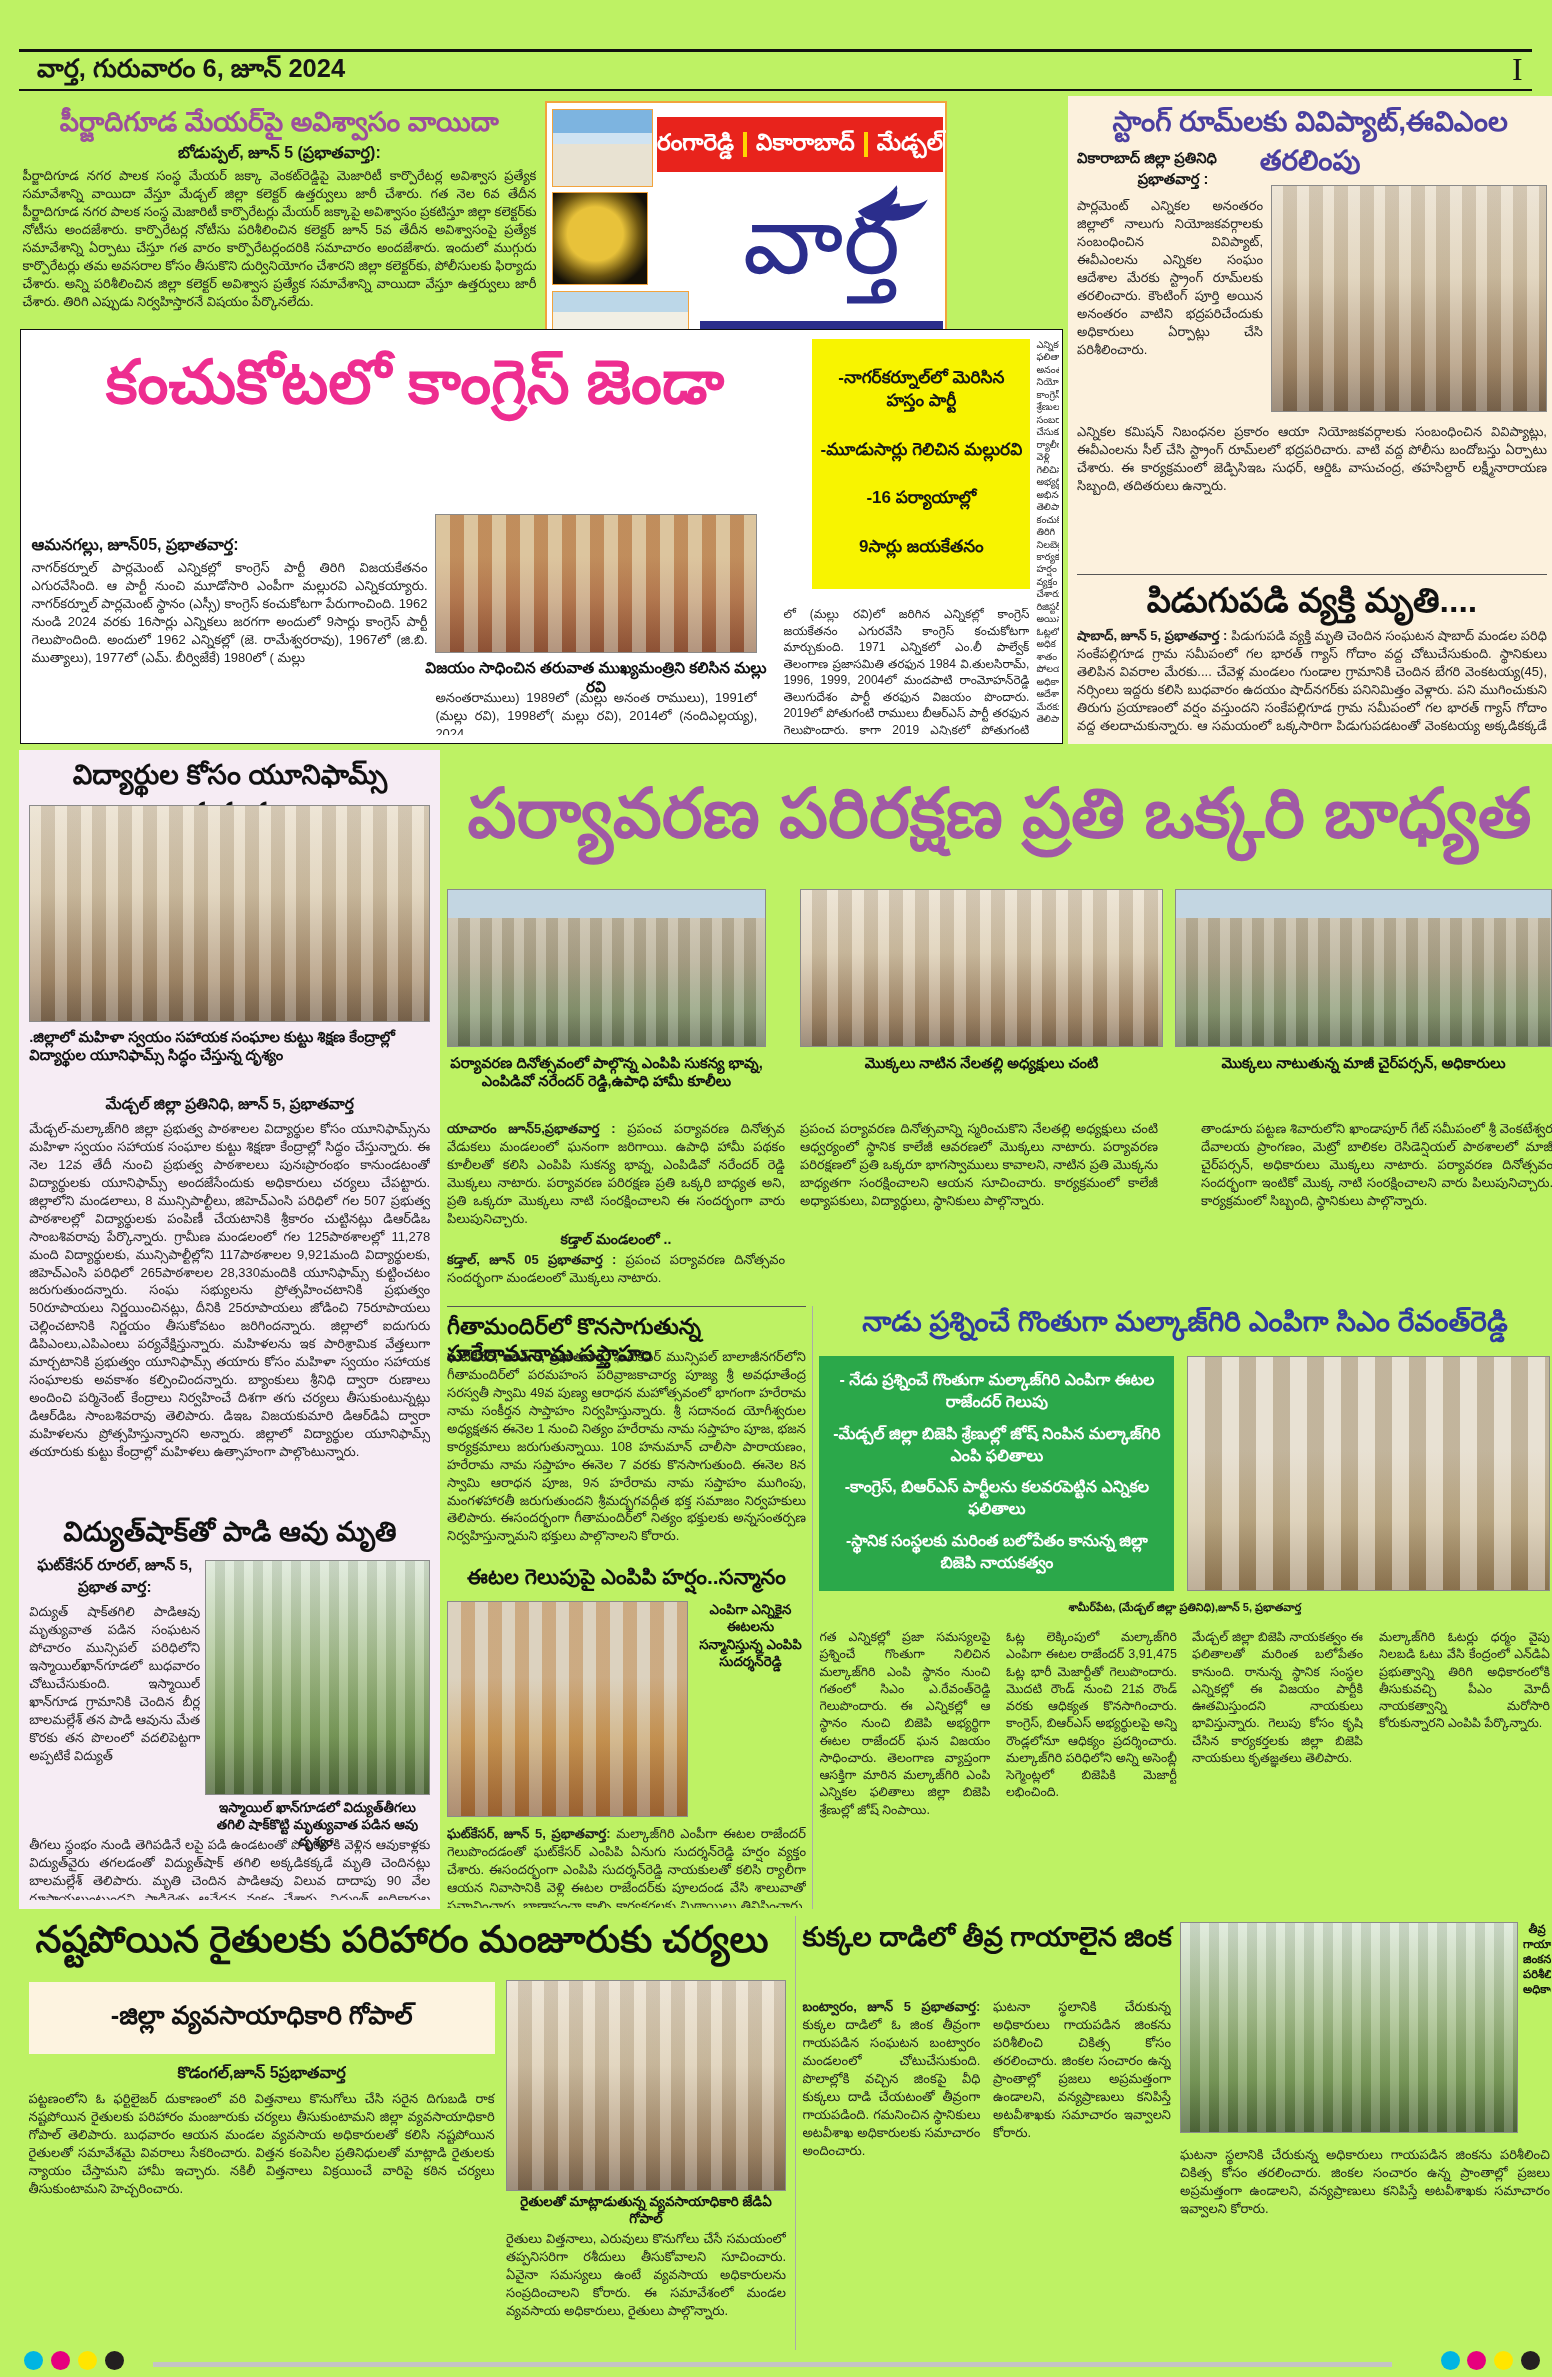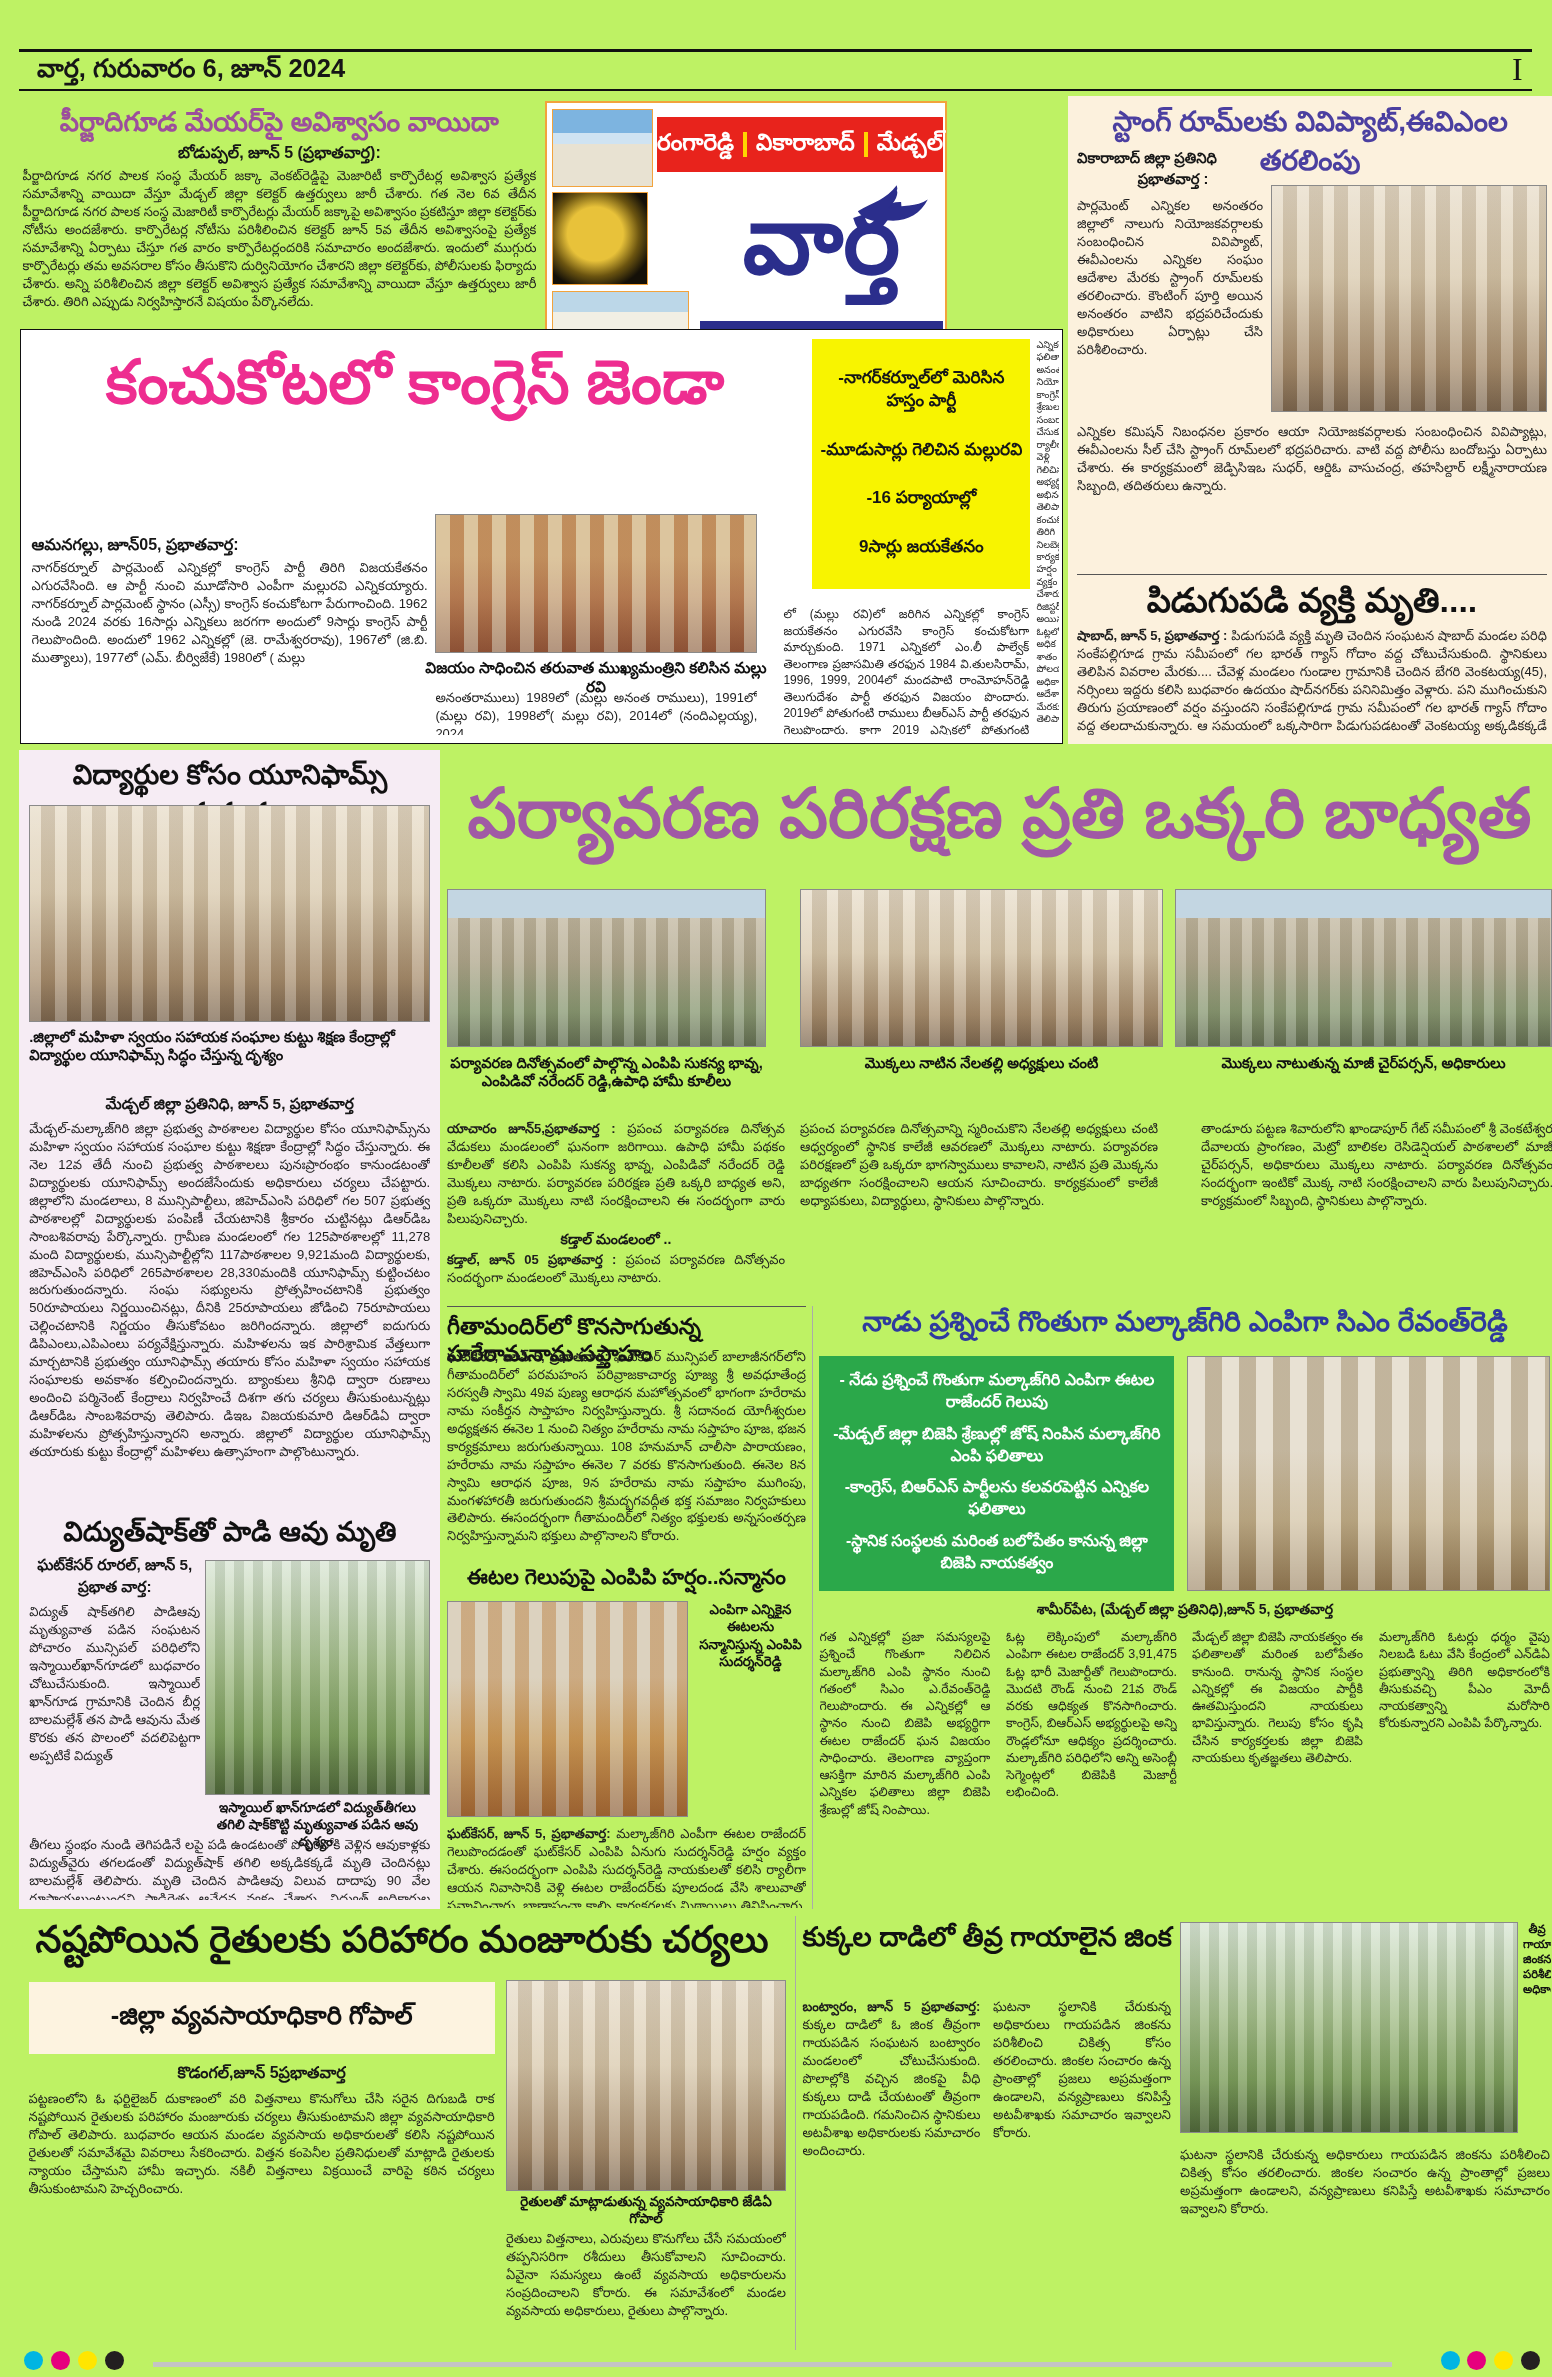--- a/index.html
+++ b/index.html
@@ -46,21 +46,21 @@
     <div class="ph" style="left:5.1px;top:6.4px;width:101px;height:78px;border:1.3px solid #f2a33c;background:linear-gradient(180deg,#7db4e0 0 30%,#cfe3f2 30% 45%,#e8e2d2 45% 100%);"></div>
     <div class="abs" style="left:110px;top:14px;width:286px;height:55px;background:#e8231c;display:flex;align-items:center;justify-content:center;gap:9px;">
       <span style="color:#fff;font-weight:bold;font-size:23px;">రంగారెడ్డి</span>
       <span style="width:5.1px;height:25.5px;background:#ffd400;display:inline-block;"></span>
       <span style="color:#fff;font-weight:bold;font-size:23px;">వికారాబాద్</span>
       <span style="width:5.1px;height:25.5px;background:#ffd400;display:inline-block;"></span>
       <span style="color:#fff;font-weight:bold;font-size:23px;">మేడ్చల్</span>
     </div>
     <div class="ph ph-dark" style="left:5.1px;top:89px;width:96px;height:93px;border:1.3px solid #f2a33c;background:radial-gradient(ellipse at 45% 45%,#e8c23a 0 38%,#6b5410 60%,#141008 80%);"></div>
     <div class="ph" style="left:5.1px;top:188px;width:137px;height:83px;border:1.3px solid #f2a33c;background:linear-gradient(180deg,#bcd7e8 0 25%,#f2efe4 25% 70%,#e8d84a 70% 100%);"></div>
-    <div class="abs" style="left:153px;top:82px;width:243px;height:134px;text-align:center;font-size:96px;font-weight:bold;color:#2b2e8c;line-height:1.15;">వార్త</div>
+    <div class="abs" style="left:153px;top:82px;width:243px;height:134px;text-align:center;font-size:96px;font-weight:normal;color:#2b2e8c;line-height:1.15;">వార్త</div>
     <svg class="abs" style="left:300px;top:72px;width:89px;height:57px;" viewBox="0 0 64 44">
       <path d="M6 28 C18 21 28 19 36 8 C38 15 35 21 29 26 C41 23 51 25 60 19 C54 31 42 37 28 35 C18 37 10 34 6 28 Z" fill="#2b2e8c"></path>
       <circle cx="38" cy="12" r="1.8" fill="#ffffff"></circle>
     </svg>
     <div class="abs" style="left:153px;top:218px;width:243px;height:10.2px;background:#2b2e8c;"></div>
     <div class="abs" style="left:153px;top:234px;width:243px;height:4.5px;background:#e8231c;"></div>
     <div class="abs" style="left:5.1px;top:244px;width:390px;height:25.5px;background:#fbe9c8;"></div>
   </div>
 
   <div class="abs" style="left:1068px;top:96px;width:485px;height:648px;background:#fcf1dd;">
@@ -137,21 +137,21 @@
 
   <div class="abs" style="left:812px;top:1306px;width:740px;height:603px;border-left:0.6px solid #aaa;padding-left:5.1px;box-sizing:border-box;">
     <div class="abs" style="left:6.4px;top:0;width:731px;text-align:center;font-size:28px;font-weight:bold;color:#2f3a9e;">నాడు ప్రశ్నించే గొంతుగా మల్కాజ్‌గిరి ఎంపిగా సిఎం రేవంత్‌రెడ్డి</div>
     <div class="abs" style="left:6.4px;top:50px;width:355px;height:235px;background:#2ba84a;display:flex;flex-direction:column;justify-content:space-evenly;padding:5.1px 10.2px;box-sizing:border-box;">
       <div style="color:#fff;font-weight:bold;font-size:16px;text-align:center;">- నేడు ప్రశ్నించే గొంతుగా మల్కాజ్‌గిరి ఎంపిగా ఈటల రాజేందర్ గెలుపు</div>
       <div style="color:#fff;font-weight:bold;font-size:16px;text-align:center;">-మేడ్చల్ జిల్లా బిజెపి శ్రేణుల్లో జోష్ నింపిన మల్కాజ్‌గిరి ఎంపి ఫలితాలు</div>
       <div style="color:#fff;font-weight:bold;font-size:16px;text-align:center;">-కాంగ్రెస్, బిఆర్ఎస్ పార్టీలను కలవరపెట్టిన ఎన్నికల ఫలితాలు</div>
       <div style="color:#fff;font-weight:bold;font-size:16px;text-align:center;">-స్థానిక సంస్థలకు మరింత బలోపేతం కానున్న జిల్లా బిజెపి నాయకత్వం</div>
     </div>
     <div class="ph" style="left:374px;top:50px;width:363px;height:235px;background:repeating-linear-gradient(90deg,rgba(255,255,255,.4) 0 16.6px,rgba(90,70,40,.18) 16.6px 34px),linear-gradient(180deg,#d9cdb6 0 40%,#c9b691 70%,#937a55 100%);"></div>
-    <div class="abs dateline" style="left:6.4px;top:295px;width:731px;text-align:center;font-size:14px;">శామీర్‌పేట, (మేడ్చల్ జిల్లా ప్రతినిధి),జూన్ 5, ప్రభాతవార్త</div>
+    <div class="abs dateline" style="left:6.4px;top:295px;width:731px;text-align:center;font-size:11px;">శామీర్‌పేట, (మేడ్చల్ జిల్లా ప్రతినిధి),జూన్ 5, ప్రభాతవార్త</div>
     <div class="abs body-txt" style="left:6.4px;top:323px;width:171px;height:275px;overflow:hidden;font-size:12.5px;">గత ఎన్నికల్లో ప్రజా సమస్యలపై ప్రశ్నించే గొంతుగా నిలిచిన మల్కాజ్‌గిరి ఎంపి స్థానం నుంచి గతంలో సిఎం ఎ.రేవంత్‌రెడ్డి గెలుపొందారు. ఈ ఎన్నికల్లో ఆ స్థానం నుంచి బిజెపి అభ్యర్థిగా ఈటల రాజేందర్ ఘన విజయం సాధించారు. తెలంగాణ వ్యాప్తంగా ఆసక్తిగా మారిన మల్కాజ్‌గిరి ఎంపి ఎన్నికల ఫలితాలు జిల్లా బిజెపి శ్రేణుల్లో జోష్ నింపాయి.</div>
     <div class="abs body-txt" style="left:193px;top:323px;width:171px;height:275px;overflow:hidden;font-size:12.5px;">ఓట్ల లెక్కింపులో మల్కాజ్‌గిరి ఎంపిగా ఈటల రాజేందర్ 3,91,475 ఓట్ల భారీ మెజార్టీతో గెలుపొందారు. మొదటి రౌండ్ నుంచి 21వ రౌండ్ వరకు ఆధిక్యత కొనసాగించారు. కాంగ్రెస్, బిఆర్ఎస్ అభ్యర్థులపై అన్ని రౌండ్లలోనూ ఆధిక్యం ప్రదర్శించారు. మల్కాజ్‌గిరి పరిధిలోని అన్ని అసెంబ్లీ సెగ్మెంట్లలో బిజెపికి మెజార్టీ లభించింది.</div>
     <div class="abs body-txt" style="left:379px;top:323px;width:171px;height:275px;overflow:hidden;font-size:12.5px;">మేడ్చల్ జిల్లా బిజెపి నాయకత్వం ఈ ఫలితాలతో మరింత బలోపేతం కానుంది. రానున్న స్థానిక సంస్థల ఎన్నికల్లో ఈ విజయం పార్టీకి ఊతమిస్తుందని నాయకులు భావిస్తున్నారు. గెలుపు కోసం కృషి చేసిన కార్యకర్తలకు జిల్లా బిజెపి నాయకులు కృతజ్ఞతలు తెలిపారు.</div>
     <div class="abs body-txt" style="left:566px;top:323px;width:171px;height:275px;overflow:hidden;font-size:12.5px;">మల్కాజ్‌గిరి ఓటర్లు ధర్మం వైపు నిలబడి ఓటు వేసి కేంద్రంలో ఎన్‌డిఏ ప్రభుత్వాన్ని తిరిగి అధికారంలోకి తీసుకువచ్చి పీఎం మోదీ నాయకత్వాన్ని మరోసారి కోరుకున్నారని ఎంపిపి పేర్కొన్నారు.</div>
   </div>
 
   <div class="abs" style="left:19px;top:1916px;width:766px;height:434px;">
     <div class="abs" style="left:0;top:2.6px;width:766px;text-align:center;font-size:37px;font-weight:bold;color:#111;">నష్టపోయిన రైతులకు పరిహారం మంజూరుకు చర్యలు</div>
     <div class="abs" style="left:9.6px;top:66px;width:466px;height:72px;background:#fdf3e0;display:flex;align-items:center;justify-content:center;">
       <span style="font-size:25.5px;font-weight:bold;color:#111;">-జిల్లా వ్యవసాయాధికారి గోపాల్</span>

